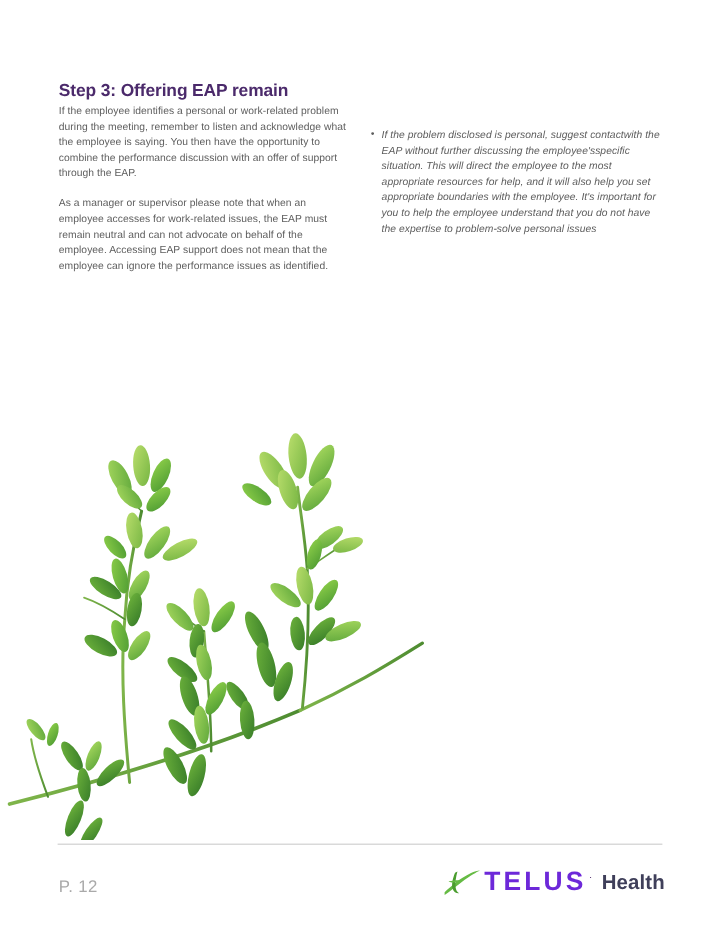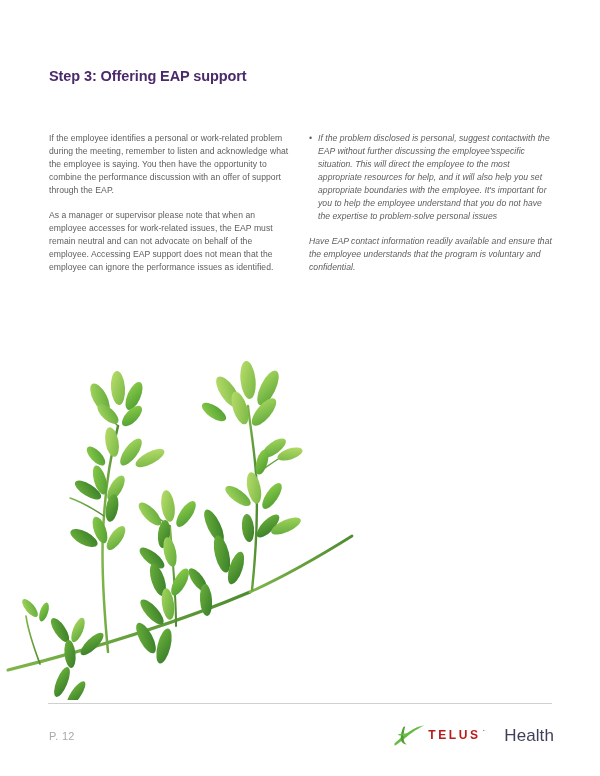--- a/index.html
+++ b/index.html
@@ -37,21 +37,20 @@
 
   
   .columns {
     position: absolute;
     left: 49px;
     top: 86px;
     width: 504px;
     display: flex;
     gap: 17px;
     align-items: center;
-    margin-top: 46px;
   }
   .col {
     width: 243px;
     flex: 0 0 243px;
   }
   .col-right {
     padding-top: 0px;
     font-style: italic;
   }
 
@@ -105,90 +104,89 @@
     left: 48px;
     top: 703px;
     width: 504px;
     height: 1px;
     background: #d0d0d0;
   }
   .page-number {
     position: absolute;
     left: 49px;
     top: 730px;
-    font-size: 11px;
+    font-size: 14px;
     color: #a9a9a9;
     letter-spacing: 0.3px;
   }
 
   .brand {
     position: absolute;
     right: 46px;
     top: 722px;
     height: 26px;
     display: flex;
     align-items: center;
     gap: 3px;
   }
   .brand .swoosh {
     display: block;
     width: 34px;
     height: 24px;
   }
   .brand .telus-word {
-    font-size: 12px;
+    font-size: 22px;
     font-weight: 700;
     letter-spacing: 2.6px;
-    color: #b91c1c;
+    color: #6d28d9;
     line-height: 1;
     position: relative;
     top: 0px;
   }
   .brand .reg {
     font-size: 8px;
     color: #4b2466;
     vertical-align: super;
     position: relative;
     top: -5px;
     left: -1px;
     letter-spacing: 0;
   }
   .brand .health-word {
     font-size: 17px;
-    font-weight: 400;
+    font-weight: 700;
     color: #3f3f5a;
     letter-spacing: 0.1px;
     line-height: 1;
-    margin-left: 15px;
+    margin-left: 4px;
   }
 </style>
 </head>
 <body>
 
 <div class="page">
 
-  <h1 class="page-title">Step 3: Offering EAP support</h1>
+  <h1 class="page-title">Step 3: Offering EAP remain</h1>
 
   <div class="columns">
 
     <div class="col col-left">
 
       <p class="body">If the employee identifies a personal or work-related problem during the meeting, remember to listen and acknowledge what the employee is saying. You then have the opportunity to combine the performance discussion with an offer of support through the EAP.</p>
 
 
       <p class="body">As a manager or supervisor please note that when an employee accesses for work-related issues, the EAP must remain neutral and can not advocate on behalf of the employee. Accessing EAP support does not mean that the employee can ignore the performance issues as identified.</p>
     </div>
 
     <div class="col col-right">
 
       <ul class="bullets">
         <li>If the problem disclosed is personal, suggest contactwith the EAP without further discussing the employee'sspecific situation. This will direct the employee to the most appropriate resources for help, and it will also help you set appropriate boundaries with the employee. It's important for you to help the employee understand that you do not have the expertise to problem-solve personal issues</li>
       </ul>
 
-      <p class="body">Have EAP contact information readily available and ensure that the employee understands that the program is voluntary and confidential.</p>
 
     </div>
 
   </div>
 
   <div class="photo">
     <svg width="600" height="370" viewBox="0 0 600 370" xmlns="http://www.w3.org/2000/svg">
       <defs>
         <linearGradient id="lfA" x1="0" y1="0" x2="1" y2="1">
           <stop offset="0%" stop-color="#8fd04a"></stop>

